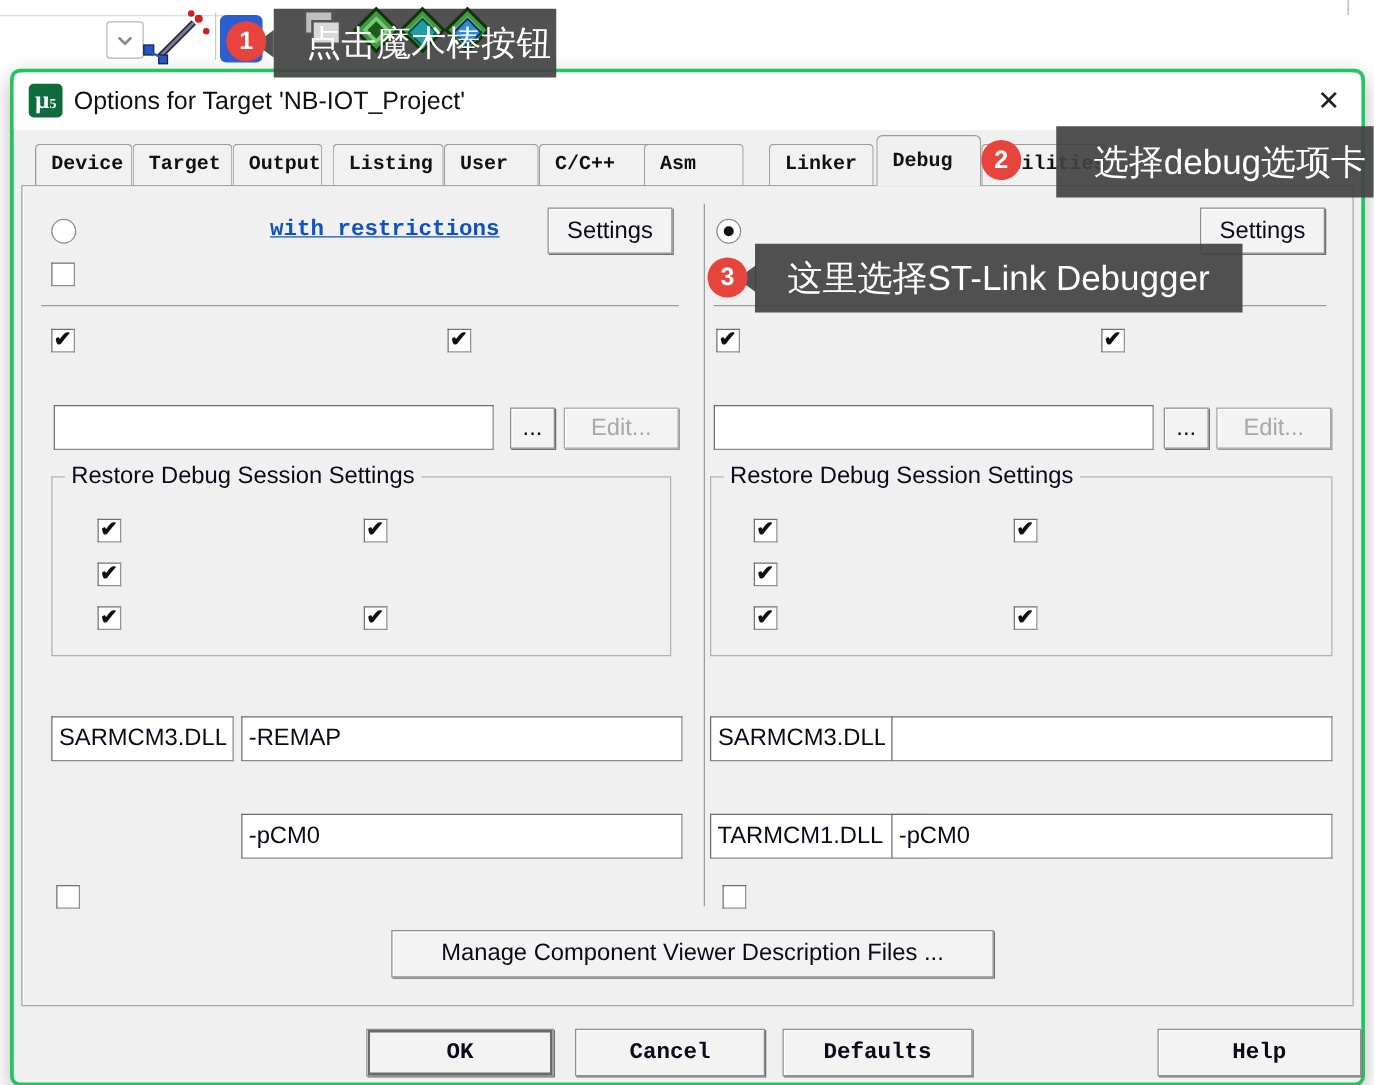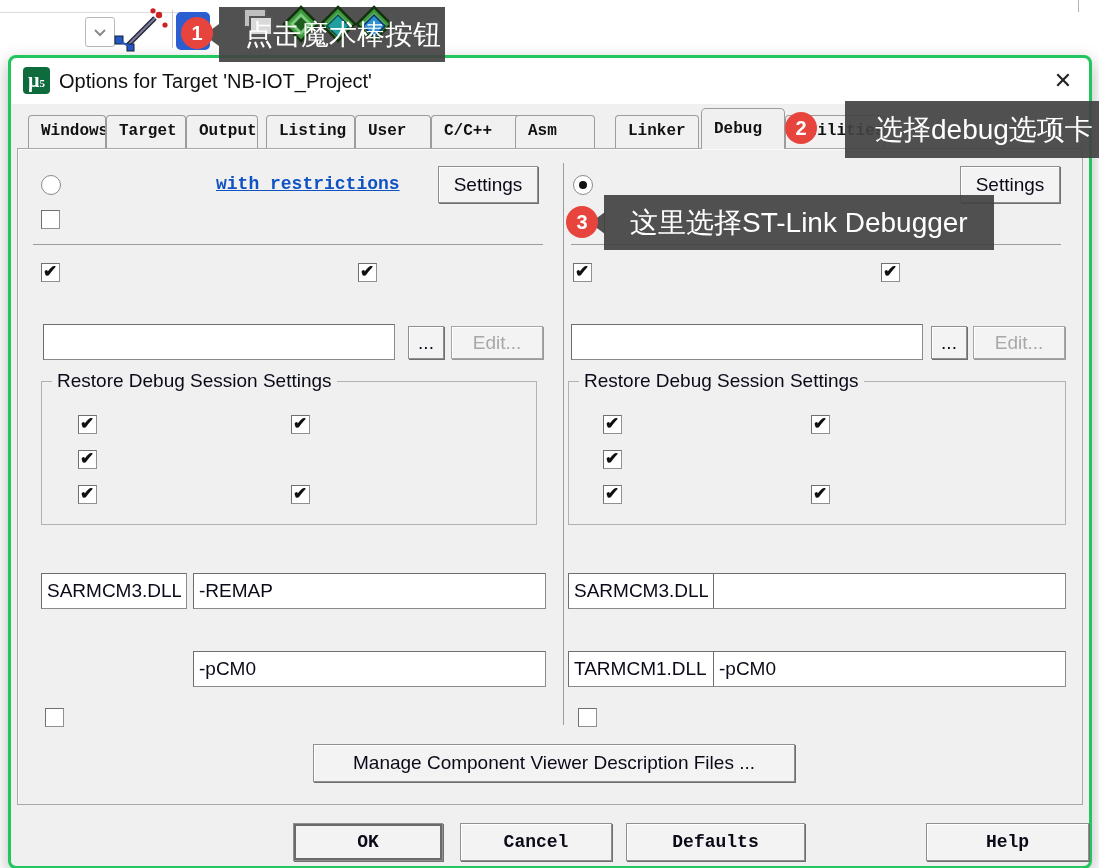--- a/index.html
+++ b/index.html
@@ -129,21 +129,21 @@
 
 <div class="abs dialog">
 
   <div class="abs titlebar"></div>
   <div class="abs appicon">
     <span>µ</span><small>5</small>
   </div>
   <div class="abs title">Options for Target 'NB-IOT_Project'</div>
   <div class="abs closebtn">✕</div>
 
-  <div class="abs tab mono" style="left:17px;width:78px;">Windows</div>
+  <div class="abs tab mono" style="left:17px;width:78px;">Device</div>
   <div class="abs tab mono" style="left:95px;width:80px;">Target</div>
   <div class="abs tab mono" style="left:175px;width:72px;">Output</div>
   <div class="abs tab mono" style="left:255px;width:89px;">Listing</div>
   <div class="abs tab mono" style="left:344px;width:76px;">User</div>
   <div class="abs tab mono" style="left:420px;width:104px;">C/C++</div>
   <div class="abs tab mono" style="left:504px;width:80px;">Asm</div>
   <div class="abs tab mono" style="left:604px;width:84px;">Linker</div>
   <div class="abs tab mono active" style="left:690px;width:84px;">Debug</div>
   <div class="abs tab mono" style="left:774px;width:100px;">Utilities</div>
 
@@ -236,21 +236,21 @@
   <input class="abs tinput" style="left: 557px; top: 593px; width: 174px; height: 36px;" value="TARMCM1.DLL">
   <input class="abs tinput" style="left: 702px; top: 593px; width: 353px; height: 36px;" value="-pCM0">
 
   <div class="abs cbbox" style="left:567px;top:650px;"></div>
   <div class="abs lbl" style="left:599px;top:649px;">Warn if outdated Executable is loaded</div>
 
   <div class="abs btn" style="left:302px;top:686px;width:482px;height:38px;">Manage Component Viewer Description Files ...</div>
 
   <div class="abs btn mono default" style="left:282px;top:765px;width:150px;height:38px;">OK</div>
   <div class="abs btn mono" style="left:449px;top:765px;width:152px;height:38px;">Cancel</div>
-  <div class="abs btn mono" style="left:615px;top:765px;width:179px;height:38px;">Defaults</div>
+  <div class="abs btn mono" style="left:615px;top:765px;width:152px;height:38px;">Defaults</div>
   <div class="abs btn mono" style="left:915px;top:765px;width:163px;height:38px;">Help</div>
 </div>
 
 <div class="abs tipbox" style="left:845px;top:101px;width:254px;height:57px;"></div>
 <div class="abs tiptext" style="left:875px;top:116px;">选择debug选项卡</div>
 <div class="abs badge" style="left:785px;top:112px;">2</div>
 
 <div class="abs badge" style="left:566px;top:206px;">3</div>
 <div class="abs tiparrow" style="left:590px;top:212px;"></div>
 <div class="abs tipbox" style="left:604px;top:195px;width:390px;height:55px;"></div>

